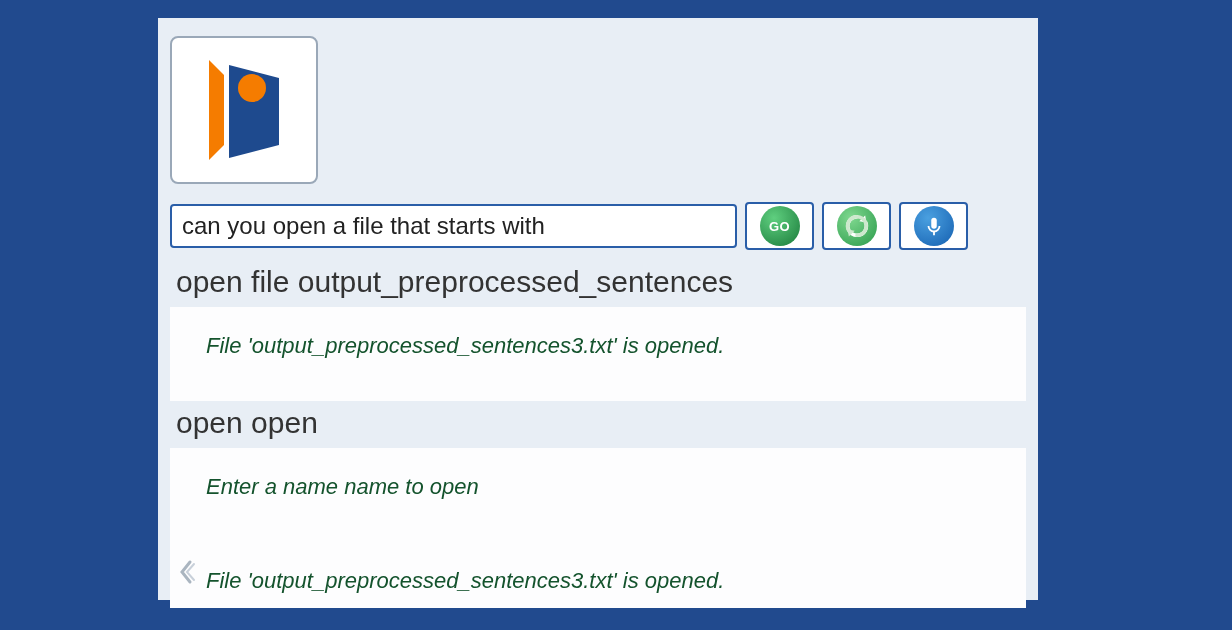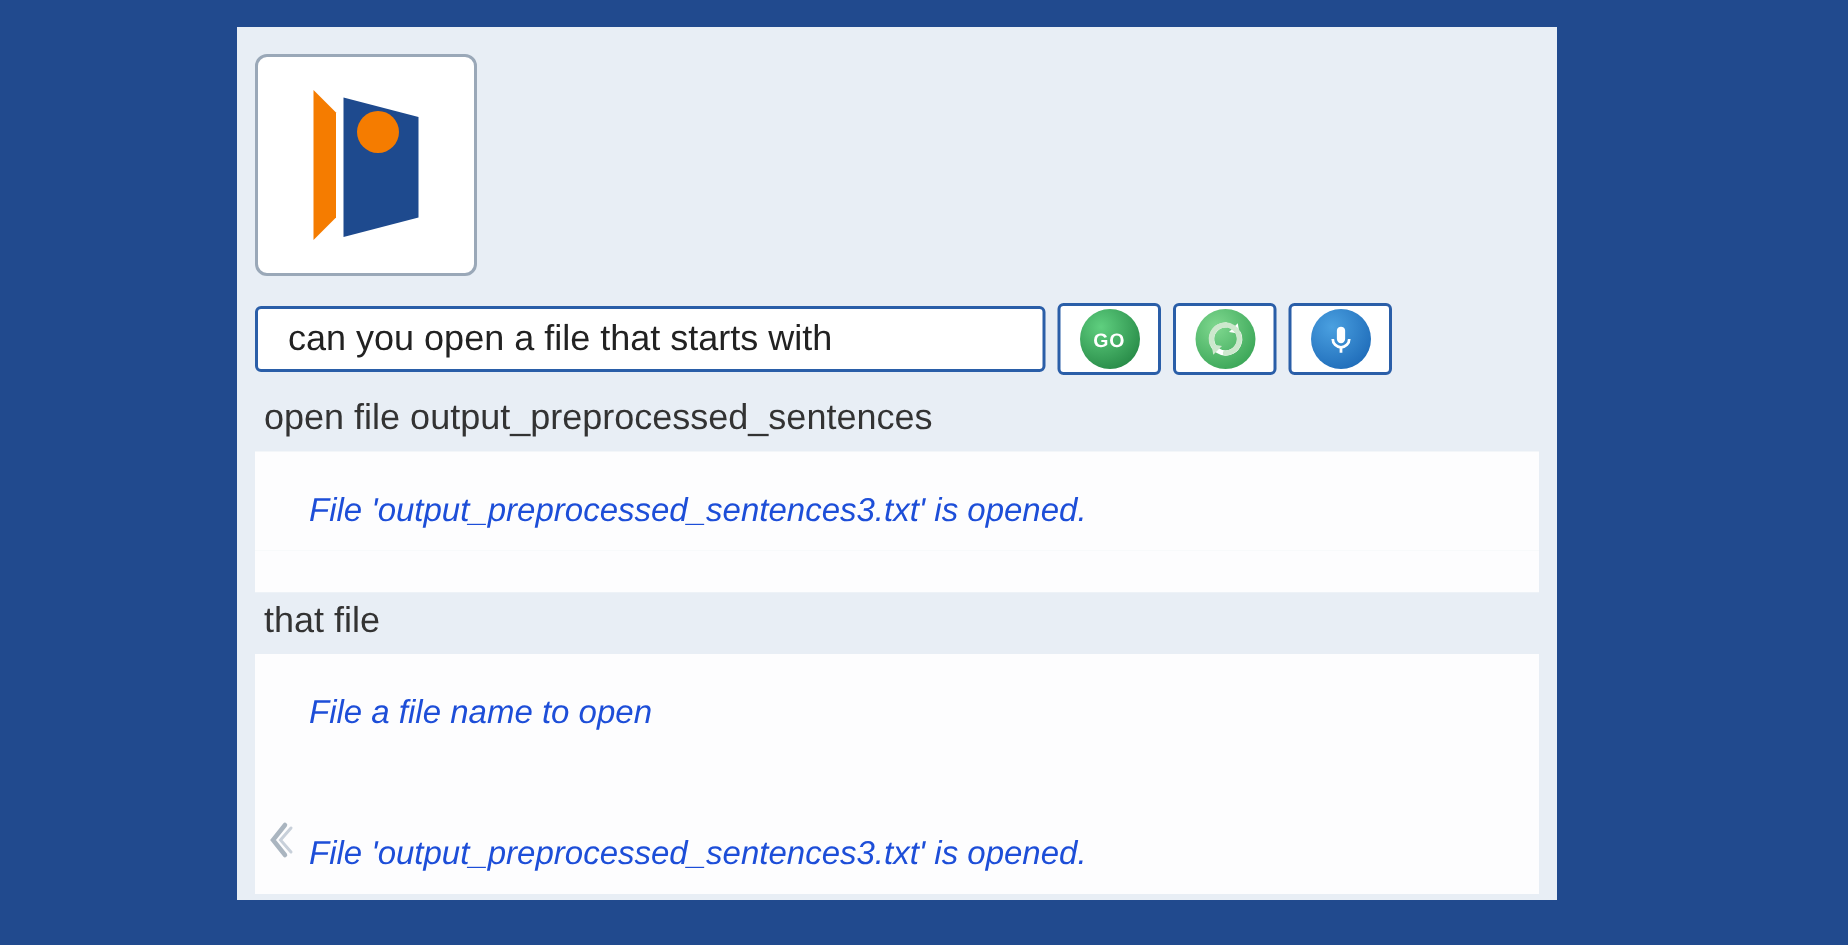--- a/index.html
+++ b/index.html
@@ -30,27 +30,27 @@
       margin-bottom: 18px;
     }
     .logo-svg { width: 100px; height: 120px; }
     .input-row {
       display: flex;
       align-items: center;
       gap: 8px;
       margin-bottom: 10px;
     }
     .search-input {
-      width: 527px;
+      width: 567px;
       height: 44px;
       border: 2px solid #2a5ea8;
       border-radius: 4px;
       background: #fff;
       font-size: 24px;
-      padding: 4px 20px;
+      padding: 4px 10px;
       color: #222;
       font-family: inherit;
     }
     .btn {
       width: 69px;
       height: 48px;
       border: 2px solid #2a5ea8;
       border-radius: 4px;
       display: flex;
       align-items: center;
@@ -69,28 +69,28 @@
       background: radial-gradient(circle at 35% 30%, #7fd88f, #2a9a4a);
       display: flex; align-items: center; justify-content: center;
     }
     .mic-inner {
       width: 40px; height: 40px; border-radius: 50%;
       background: radial-gradient(circle at 35% 30%, #4aa0e0, #1560b0);
       display: flex; align-items: center; justify-content: center;
     }
     .entry { margin-top: 0; }
     .cmd-line {
-      font-size: 24px;
+      font-size: 30px;
       color: #333;
       padding: 5px 6px 8px 6px;
       background: #e8eef5;
     }
     .resp-line {
       font-size: 22px;
-      color: #1d4ed8;
+      color: #14532d;
       font-style: italic;
       padding: 26px 6px 14px 36px;
       background: #fdfdfe;
       position: relative;
     }
     .resp-line.with-arrow { padding-left: 36px; }
     .back-arrow {
       position: absolute;
       left: 6px;
       top: 50%;
@@ -145,22 +145,22 @@
   </div>
 
   <div class="entry">
     <div class="cmd-line">open file output_preprocessed_sentences</div>
     <div class="resp-line">File 'output_preprocessed_sentences3.txt' is opened.</div>
   </div>
 
   <div class="spacer-white"></div>
 
   <div class="entry">
-    <div class="cmd-line">that file</div>
-    <div class="resp-line">File a file name to open</div>
+    <div class="cmd-line">open open</div>
+    <div class="resp-line">Enter a name name to open</div>
   </div>
 
   <div class="spacer-white"></div>
 
   <div class="entry">
     <div class="resp-line with-arrow">
       <span class="back-arrow">
         <svg width="20" height="28" viewBox="0 0 20 28">
           <path d="M 14 4 L 6 14 L 14 24" fill="none" stroke="#aab5c0" stroke-width="3" stroke-linecap="round"></path>
           <path d="M 18 6 L 11 14 L 18 22" fill="none" stroke="#c8d0da" stroke-width="2" stroke-linecap="round"></path>

